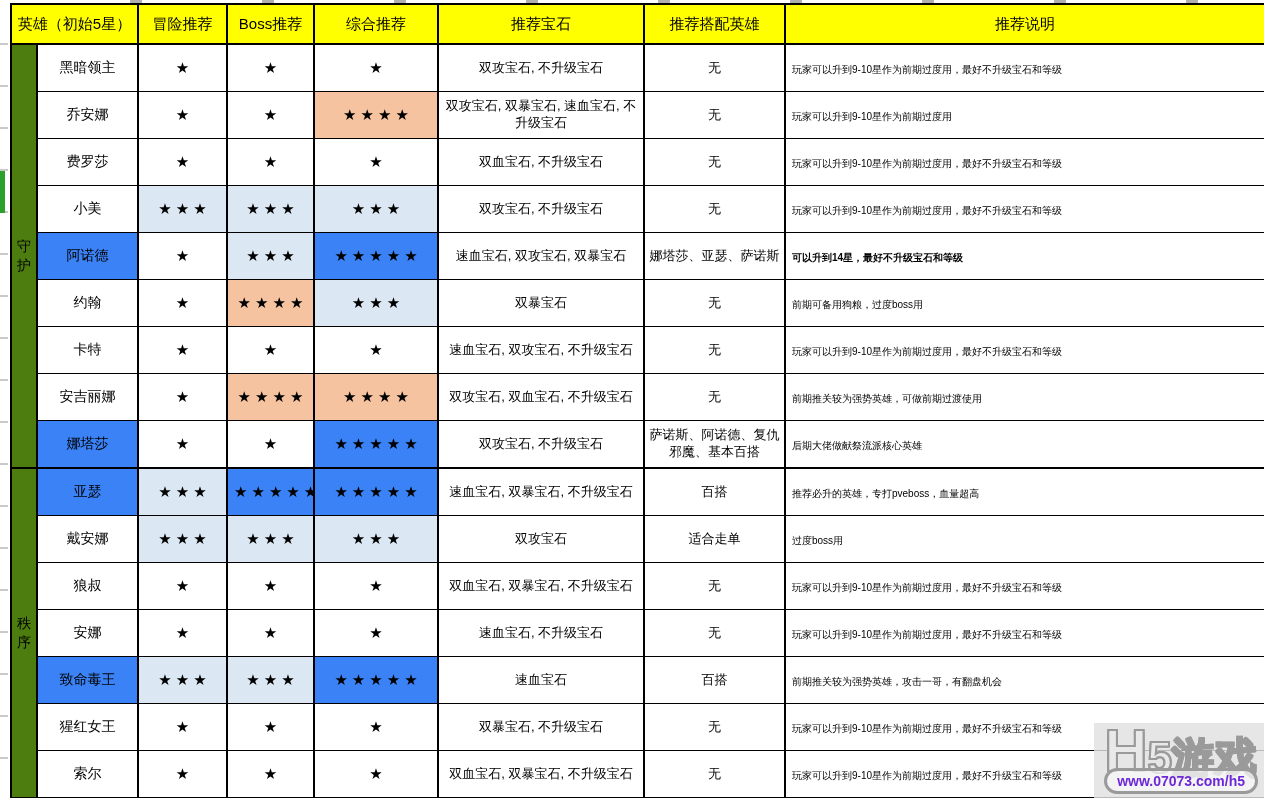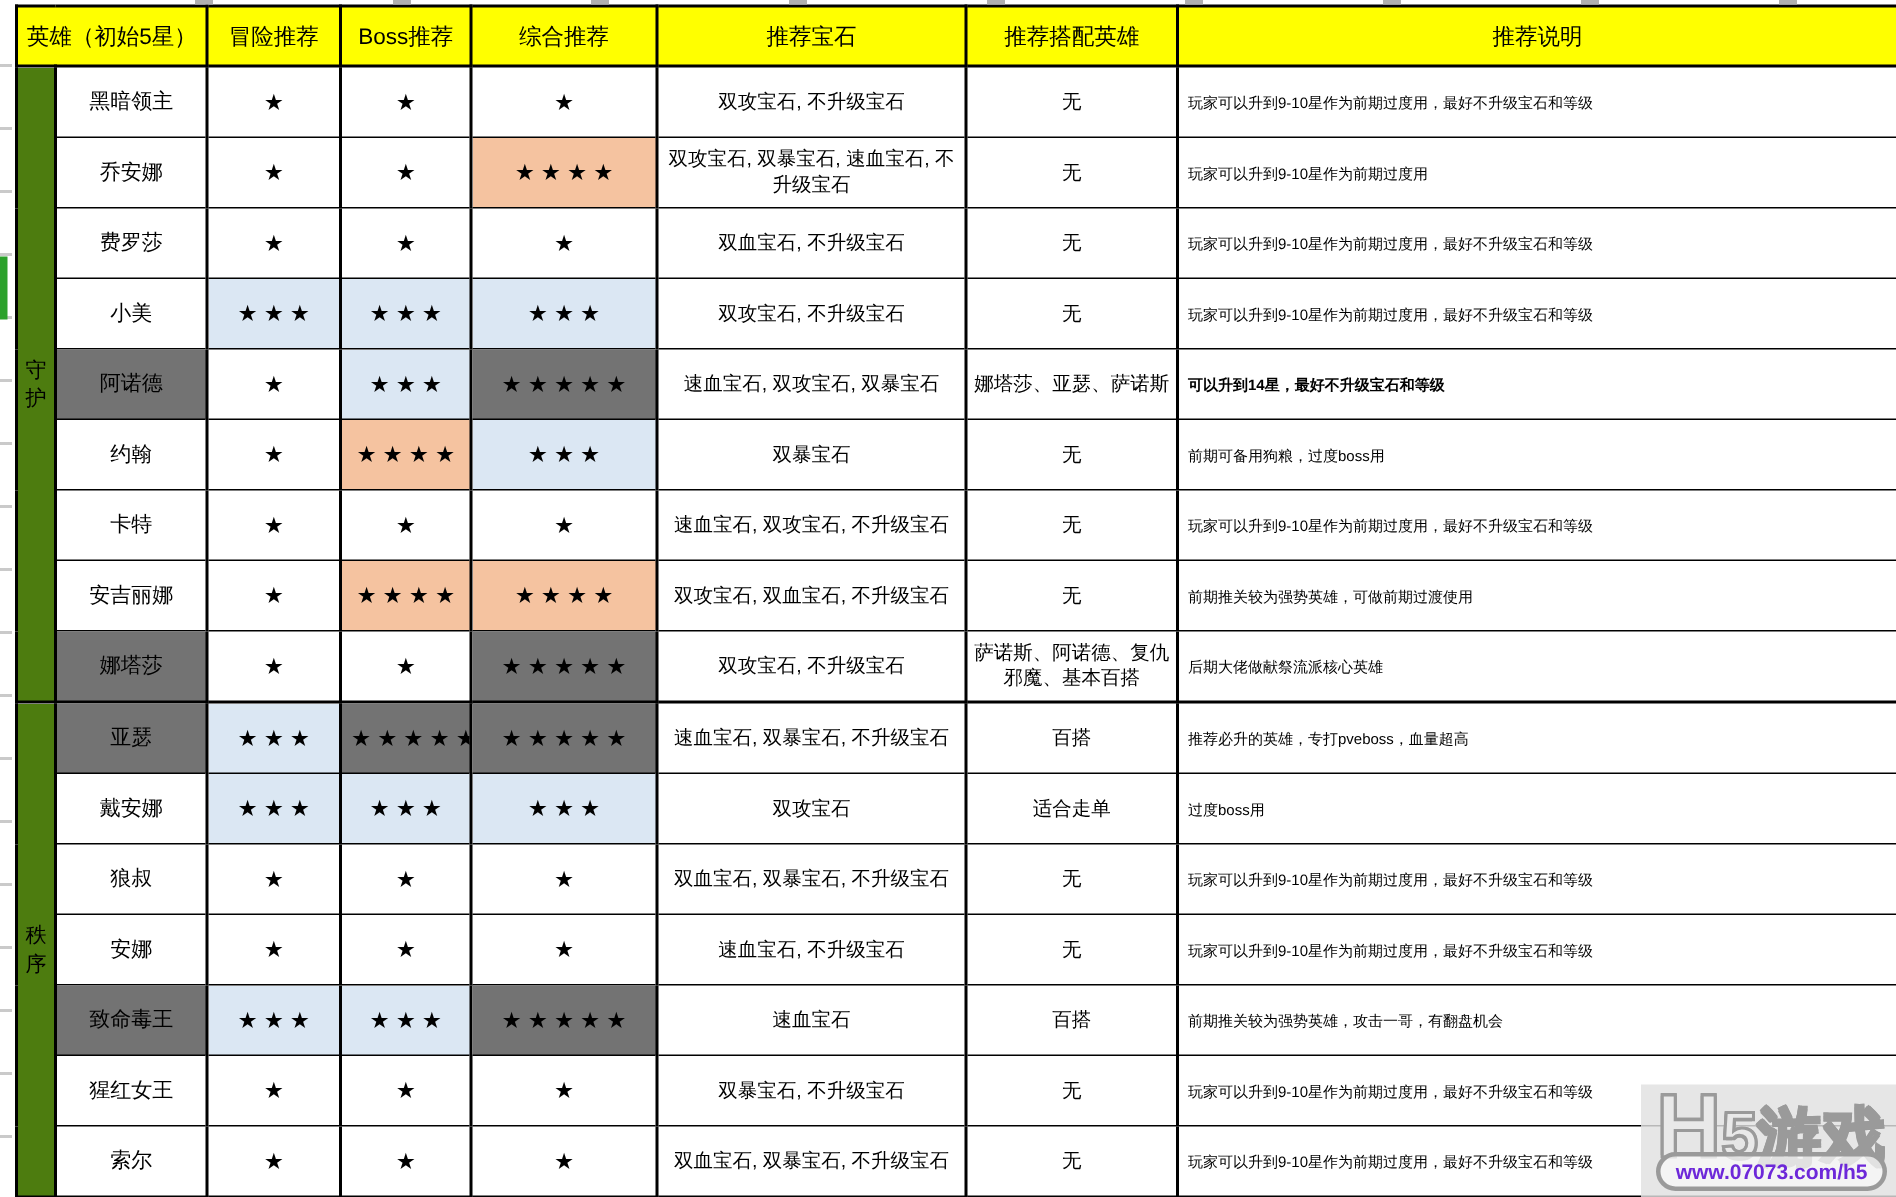--- a/index.html
+++ b/index.html
@@ -17,21 +17,21 @@
   td{border:2px solid #000;border-top-width:1px;border-bottom-width:1px;height:42px;padding:0 2px;
      text-align:center;vertical-align:middle;overflow:hidden;}
   tr.group-end td{border-bottom-width:2px;}
   .group-cell{border:2px solid #000;font-size:14px;line-height:1.35;padding:0 5px;background:#4d7c0f;}
   .name-cell{font-size:14px;}
   .star-cell{font-family:"DejaVu Sans",sans-serif;font-size:15px;letter-spacing:4px;text-indent:4px;}
   .gem-cell{font-size:13px;line-height:1.3;margin-left:14px;}
   .partner-cell{font-size:13px;line-height:1.3;}
   .note-cell{text-align:left;font-size:10px;padding:4px 4px 0 6px;line-height:1.25;}
   .note-cell.bold{font-weight:bold;}
-  .bg-red{background:#737373;}
+  .bg-red{background:#3b82f6;}
   .bg-blue{background:#DBE7F3;}
   .bg-orange{background:#F5C3A0;}
   .bg-white{background:#FFFFFF;}
   
   .watermark{position:absolute;right:0;bottom:0;z-index:5;display:flex;flex-direction:column;
              align-items:center;padding:2px 6px 4px 10px;background:rgba(225,225,225,0.82);}
   .wm-logo{display:flex;align-items:flex-end;font-weight:bold;color:#e9e9e9;line-height:.85;
            -webkit-text-stroke:2px #9a9a9a;
            text-shadow:1px 1px 0 #9a9a9a,-1px -1px 0 #9a9a9a,1px -1px 0 #9a9a9a,-1px 1px 0 #9a9a9a;}
   .wm-h{font-size:60px;}

